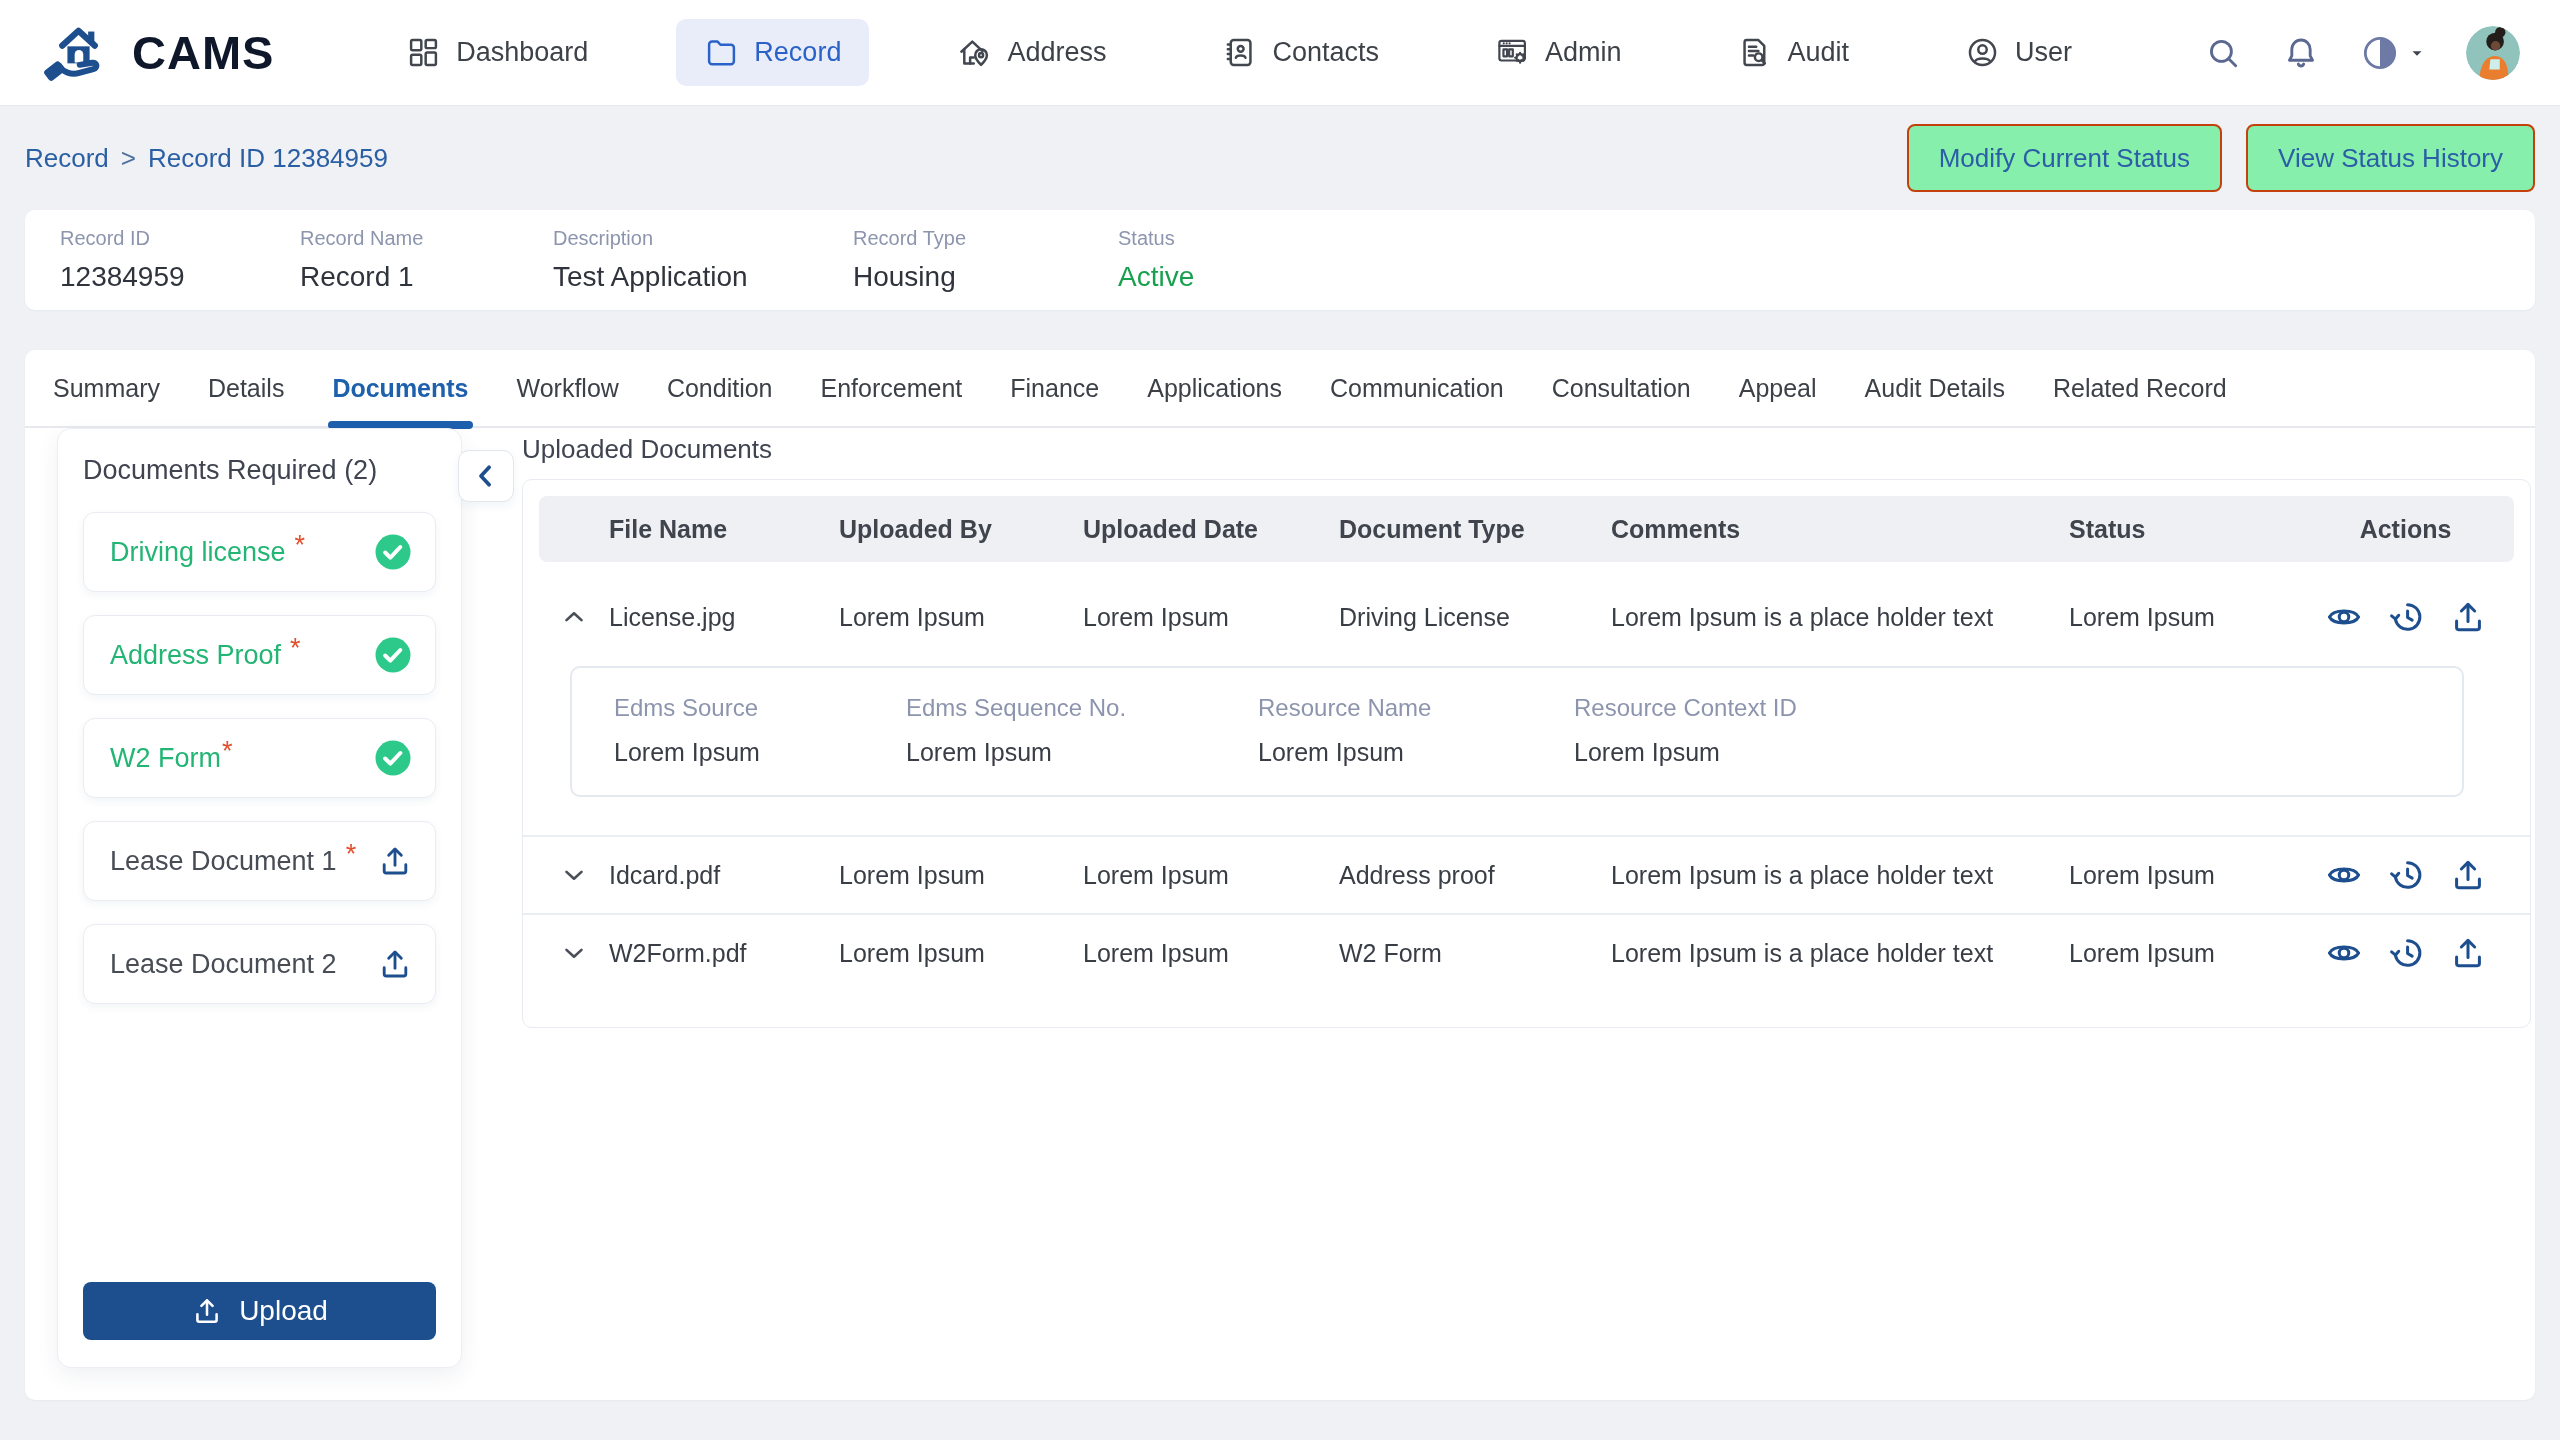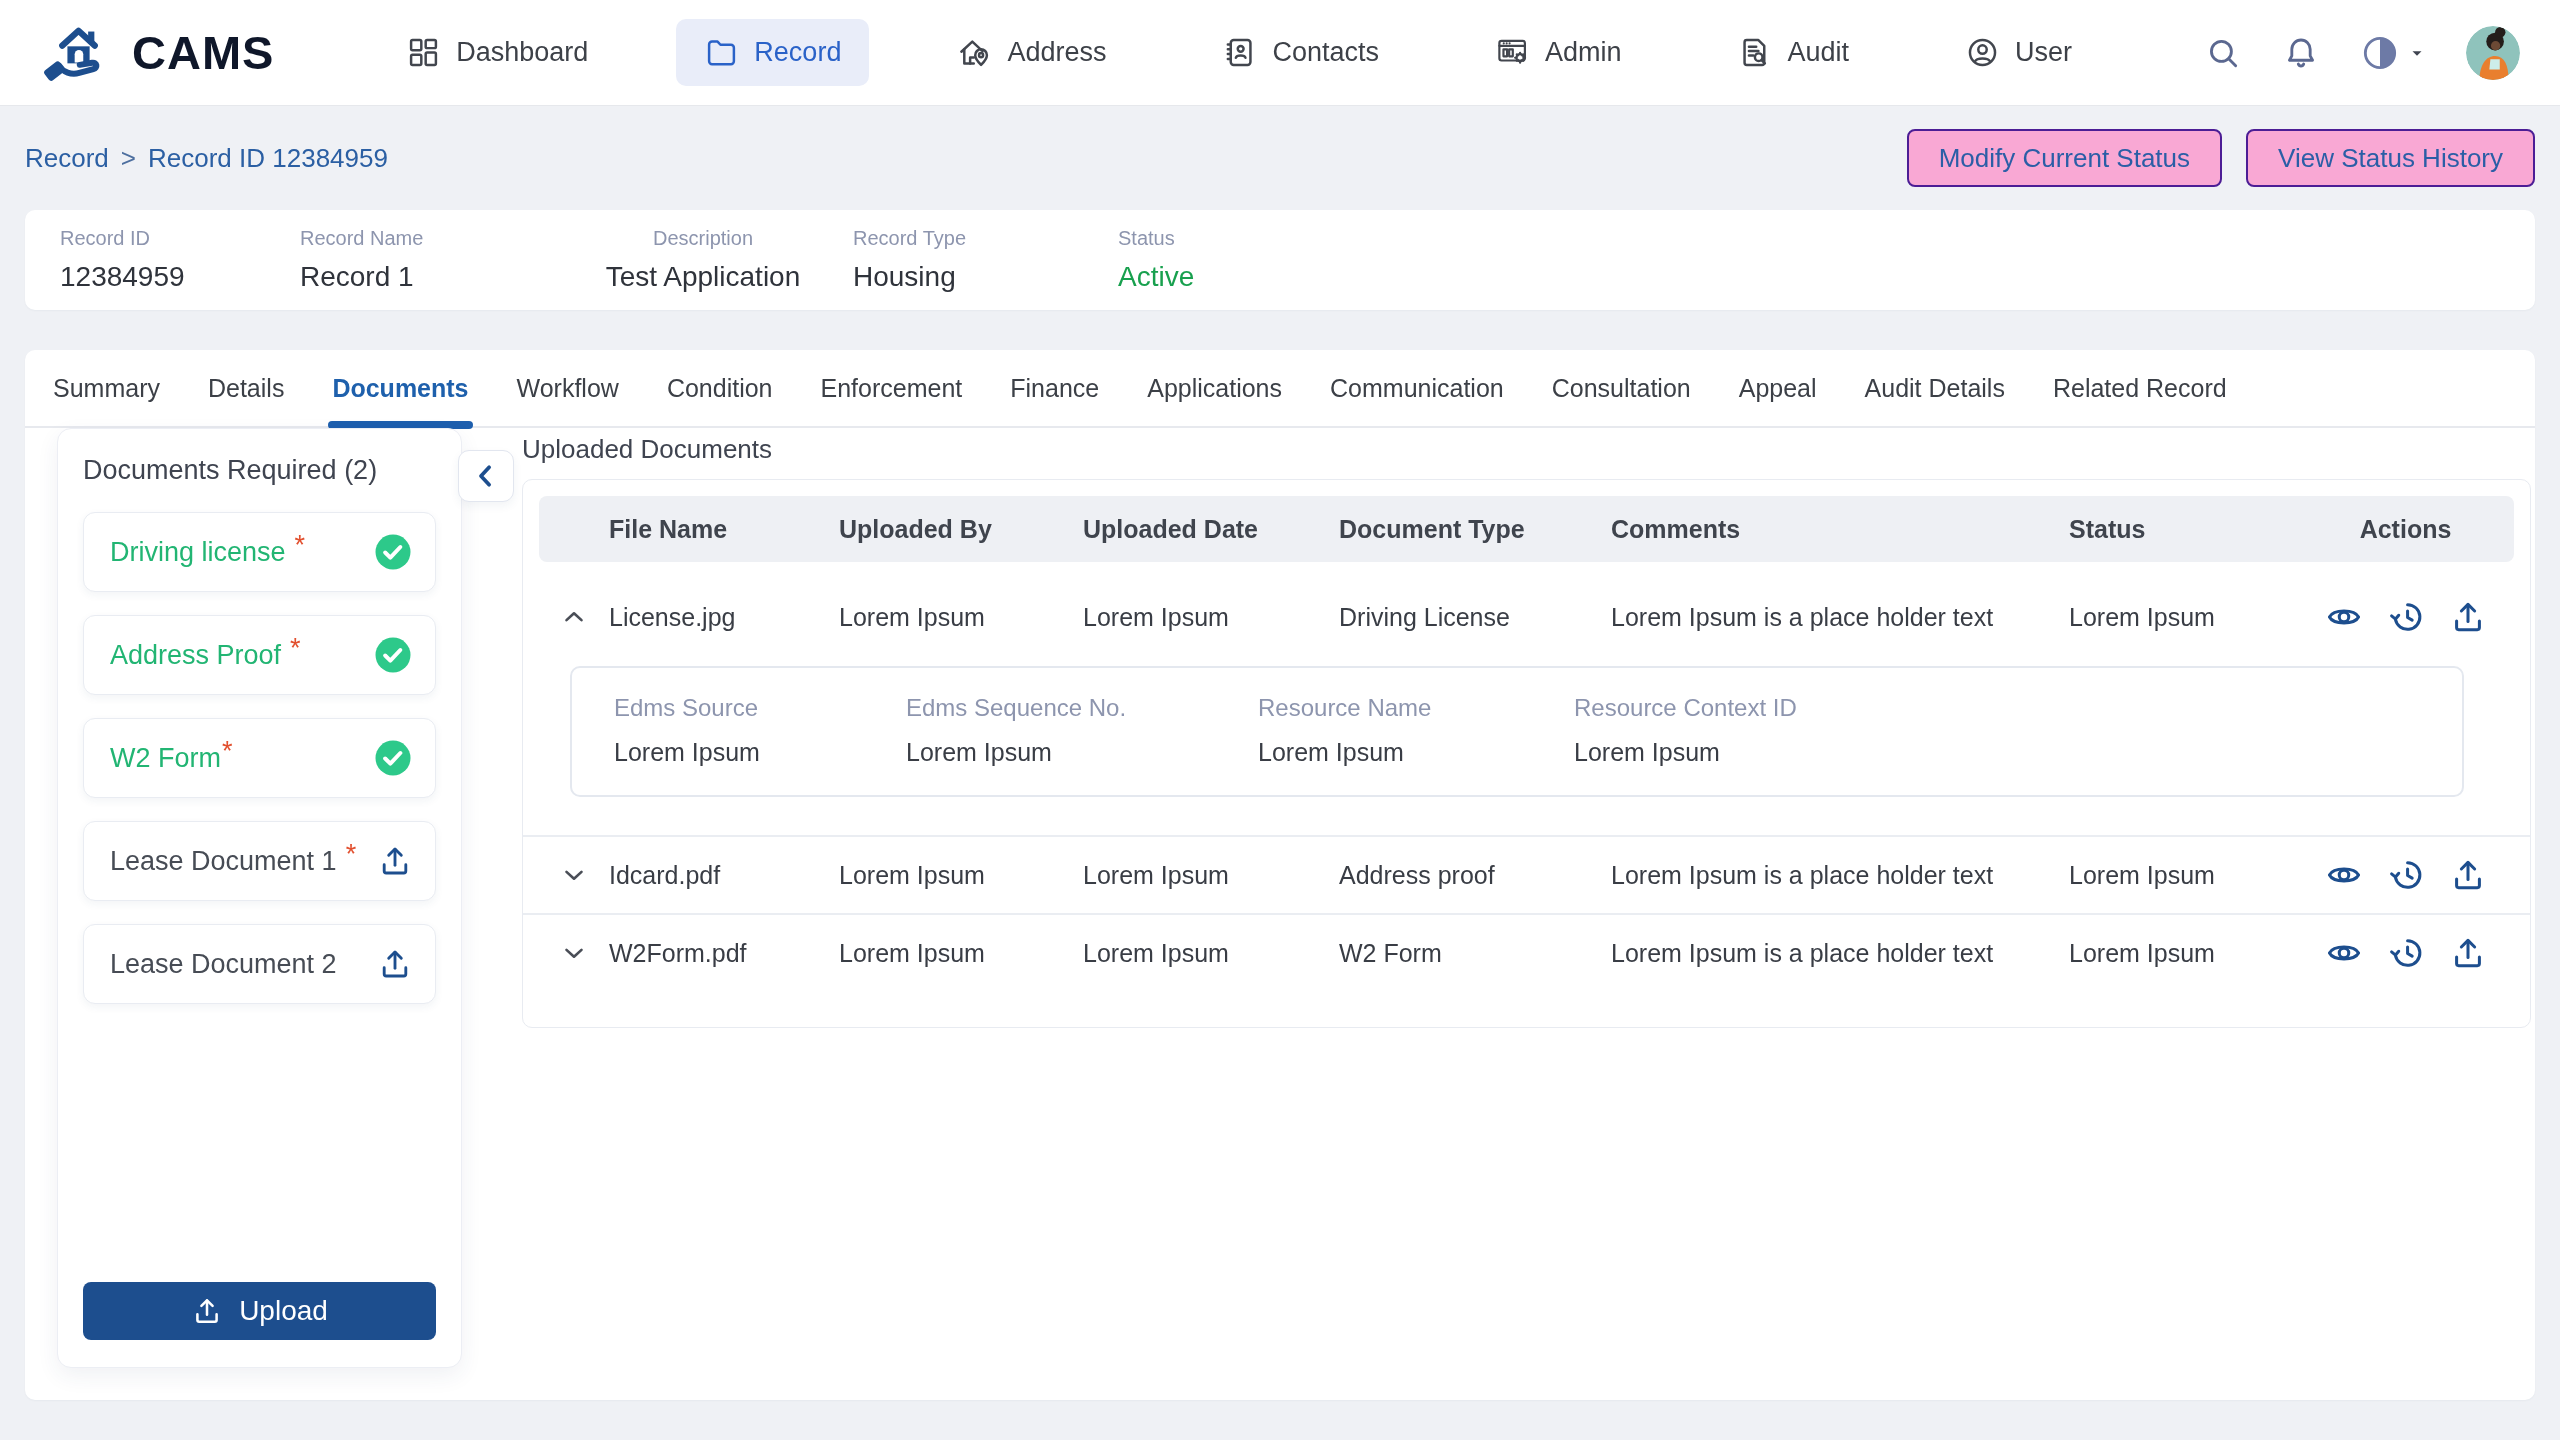--- a/index.html
+++ b/index.html
@@ -24,30 +24,30 @@
   .theme-wrap { display:flex; align-items:center; gap:8px; cursor:pointer; }
   .theme-wrap svg.caret { width:18px; height:18px; }
   .avatar { width:54px; height:54px; border-radius:50%; overflow:hidden; cursor:pointer; }
 
   
   .breadcrumb-row { height:104px; display:flex; align-items:center; padding:0 25px; }
   .breadcrumb { font-size:26px; color:#2b5fa3; display:flex; gap:12px; align-items:center; }
   .breadcrumb .sep { color:#4d6f9f; }
   .crumb-link { cursor:pointer; }
   .page-actions { margin-left:auto; display:flex; gap:24px; }
-  .outline-btn { height:58px; padding:0 30px; background:#f9a8d4; border:2px solid #4c1d95;
+  .outline-btn { height:68px; padding:0 30px; background:#86efac; border:2px solid #c2410c;
                  border-radius:8px; color:#2b5ea6; font-size:26px; cursor:pointer;
                  font-family:inherit; }
 
   
   .record-card { margin:0 25px; height:100px; background:#fff; border-radius:10px;
                  box-shadow:0 1px 2px rgba(20,40,80,.04); display:flex; padding:17px 0 0 35px; }
   .ri-field { display:flex; flex-direction:column; gap:11px; }
   .ri-field:nth-child(1){ width:240px; } .ri-field:nth-child(2){ width:253px; }
-  .ri-field:nth-child(3){ width:300px;text-align:center; } .ri-field:nth-child(4){ width:265px; }
+  .ri-field:nth-child(3){ width:300px; } .ri-field:nth-child(4){ width:265px; }
   .ri-label { font-size:20px; color:#8d95ae; }
   .ri-value { font-size:28px; color:#2f333b; }
   .ri-value.green { color:#18a04e;text-align:center; }
 
   
   .main-card { margin:40px 25px 0; height:1050px; background:#fff; border-radius:10px;
                box-shadow:0 1px 2px rgba(20,40,80,.04); position:relative; }
   .tabs { height:78px; display:flex; align-items:center; gap:48px; padding-left:28px;
           border-bottom:2px solid #e7e9ee; }
   .tab { font-size:25px; color:#3c4047; cursor:pointer; position:relative; height:78px;

